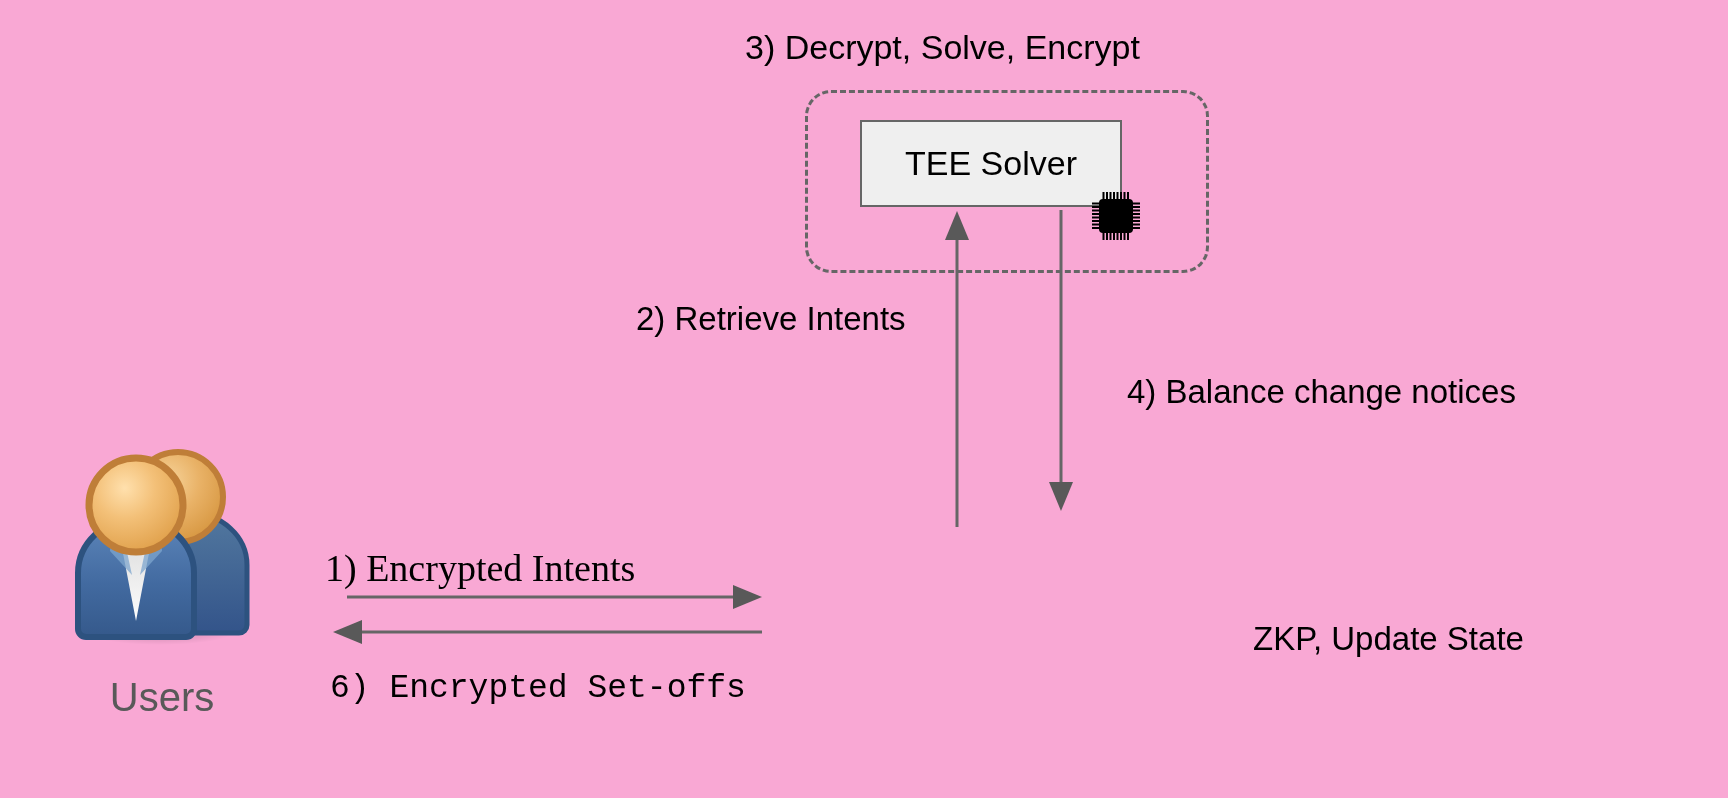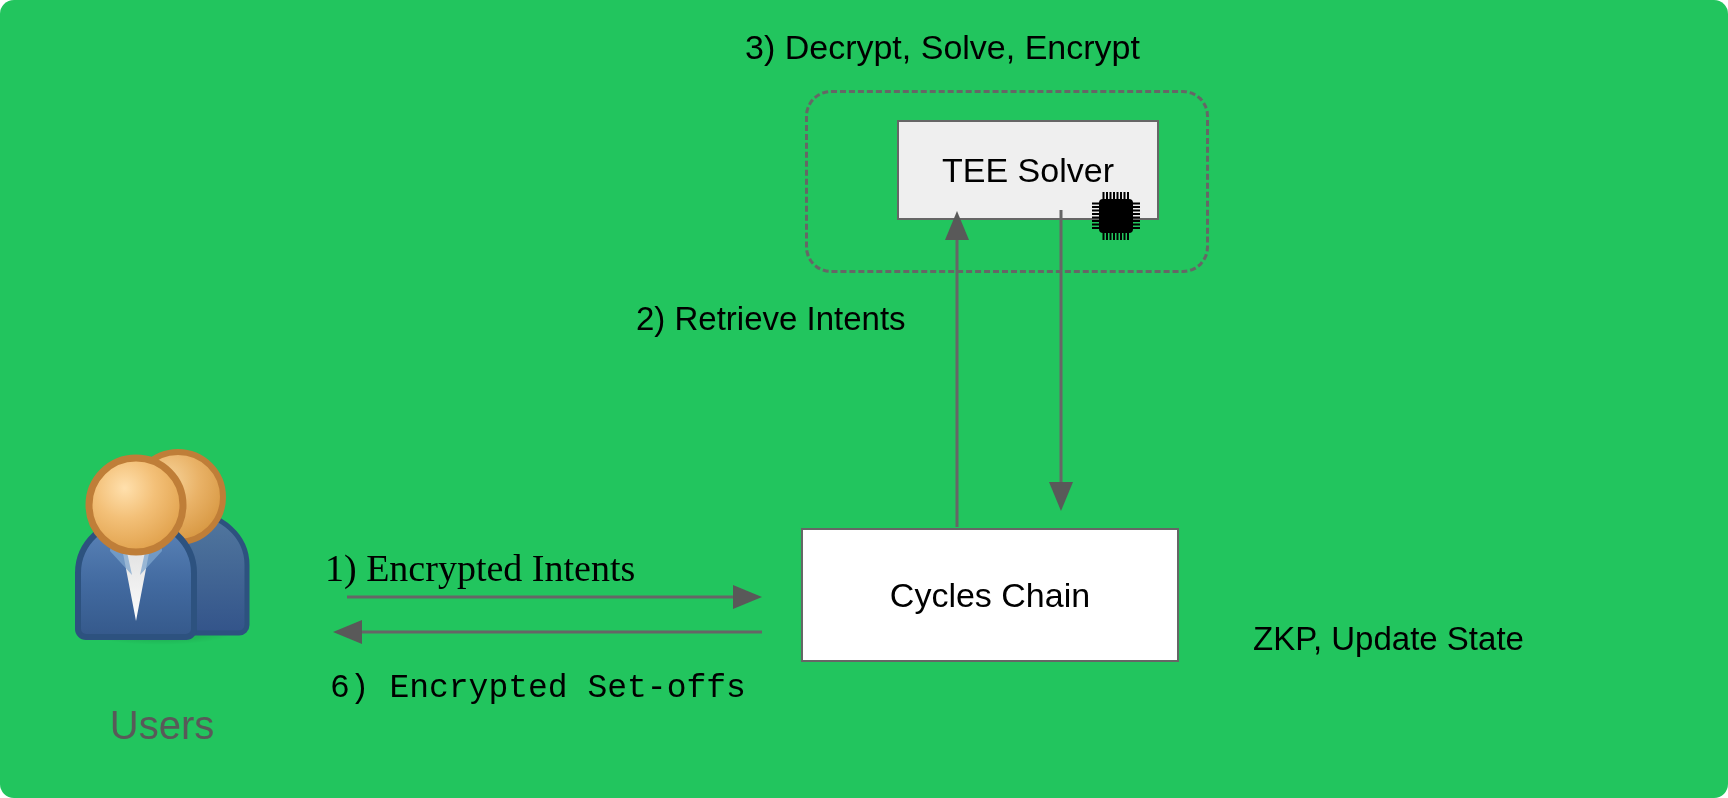--- a/index.html
+++ b/index.html
@@ -9,23 +9,22 @@
     background: #ffffff;
   }
   body {
     font-family: "Liberation Sans", sans-serif;
     color: #000000;
   }
   #canvas {
     position: relative;
     width: 1728px;
     height: 798px;
-    background: #22c55e;
+    background: #f9a8d4;
     overflow: hidden;
-    border-radius: 14px;
   }
   .label {
     position: absolute;
     font-family: "Liberation Sans", sans-serif;
     color: #000000;
     white-space: pre;
     line-height: 1.26;
   }
   
   #label-step3 {
@@ -60,22 +59,22 @@
     left: 805px; top: 90px;
     width: 404px; height: 183px;
     border: 3px dashed #666666;
     border-radius: 26px;
     box-sizing: border-box;
     background: transparent;
   }
   
   #tee-solver-box {
     position: absolute;
-    left: 897px; top: 120px;
-    width: 262px; height: 100px;
+    left: 860px; top: 120px;
+    width: 262px; height: 87px;
     background: #efefef;
     border: 2px solid #666666;
     box-sizing: border-box;
     display: flex;
     align-items: center;
     justify-content: center;
   }
   #tee-solver-box .box-label {
     font-size: 34px;
     color: #000000;
@@ -108,21 +107,20 @@
     left: 60px; top: 425px;
     width: 200px; height: 225px;
   }
   #users-label {
     position: absolute;
     left: 62px; top: 672px;
     width: 200px;
     text-align: center;
     font-size: 40px;
     color: #595959;
-    margin-top: 28px;
   }
   
   #arrows-layer {
     position: absolute;
     left: 0; top: 0;
     width: 1728px; height: 798px;
     pointer-events: none;
   }
 </style>
 </head>
@@ -176,23 +174,20 @@
         <rect x="41" y="26.5" width="9" height="2"></rect>
         <rect x="41" y="30" width="9" height="2"></rect>
         <rect x="41" y="33.5" width="9" height="2"></rect>
         <rect x="41" y="37" width="9" height="2"></rect>
 
         <rect x="9" y="9" width="34" height="34" rx="4" ry="4"></rect>
       </g>
     </svg>
   </div>
 
-  <div id="cycles-chain-box">
-    <span class="box-label">Cycles Chain</span>
-  </div>
 
   <div id="users-icon">
     <svg width="200" height="225" viewBox="0 0 200 225" xmlns="http://www.w3.org/2000/svg">
       <defs>
         <radialGradient id="headGrad" cx="38%" cy="32%" r="72%">
           <stop offset="0%" stop-color="#ffe0ad"></stop>
           <stop offset="45%" stop-color="#f3c078"></stop>
           <stop offset="100%" stop-color="#e0a04a"></stop>
         </radialGradient>
         <radialGradient id="headGradBack" cx="38%" cy="32%" r="72%">
@@ -237,20 +232,21 @@
         <circle cx="76" cy="80" r="47" fill="url(#headGrad)" stroke="#bf7e38" stroke-width="7"></circle>
       </g>
     </svg>
   </div>
 
   <div class="label" id="users-label">Users</div>
 
   <div class="label" id="label-step2">2) Retrieve Intents</div>
 
   <div class="label" id="label-step4">
+    <div>4) Balance change notices</div>
   </div>
 
   <div class="label" id="label-step1">1) Encrypted Intents</div>
 
   <div class="label" id="label-step6">6) Encrypted Set-offs</div>
 
   <div class="label" id="label-step5">
     <div>ZKP, Update State</div>
   </div>
 

